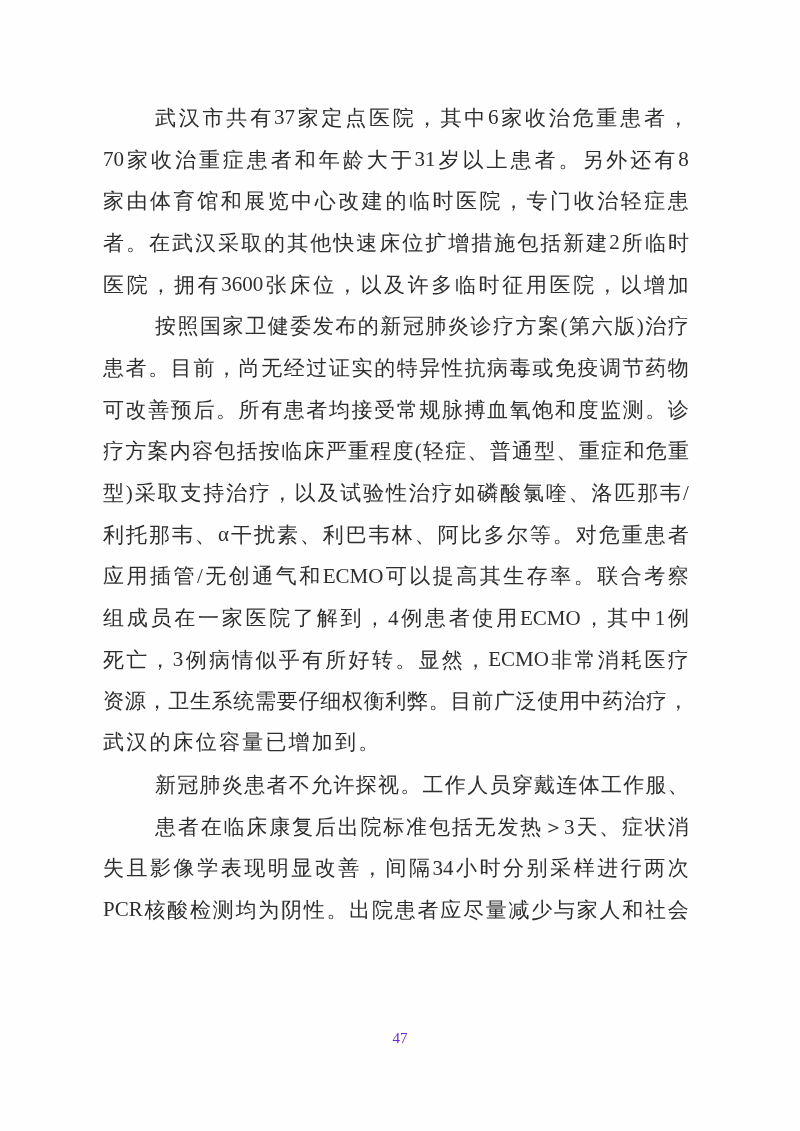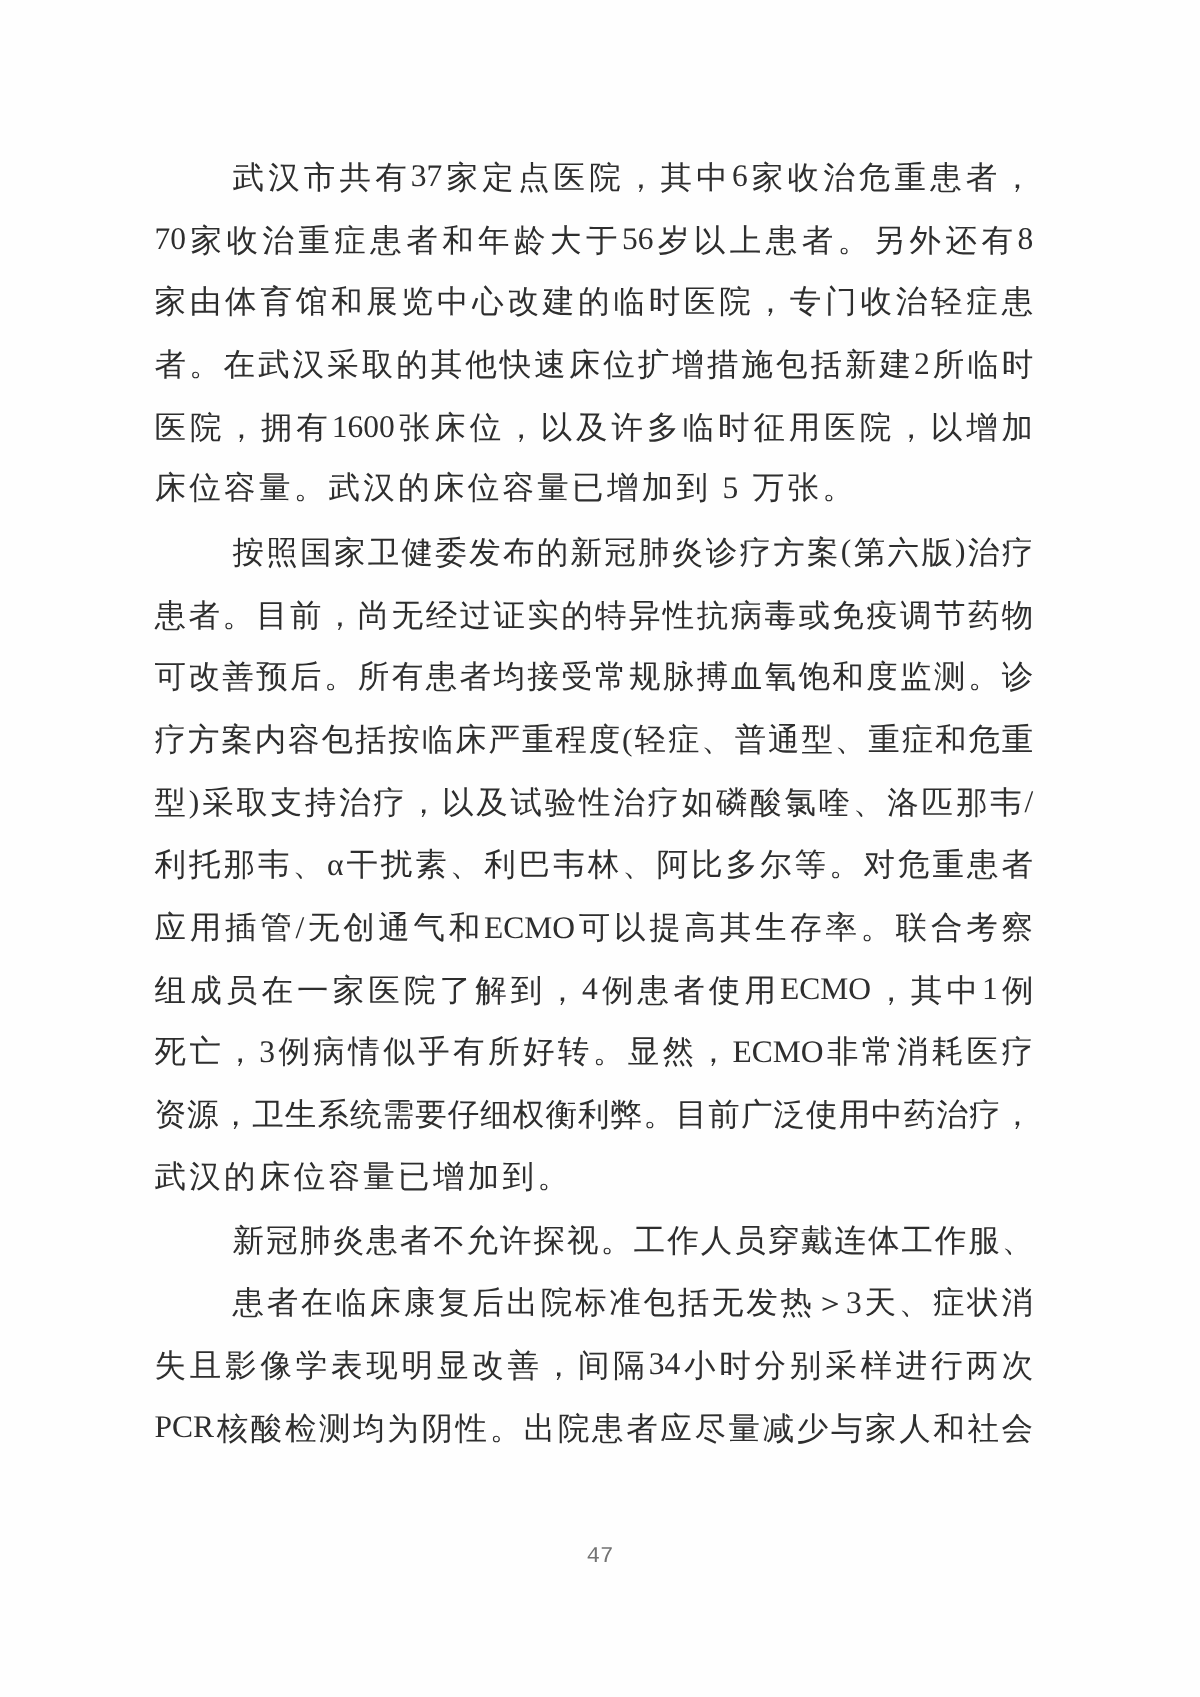--- a/index.html
+++ b/index.html
@@ -54,22 +54,21 @@
     display: inline-block;
   }
   .page-number {
     position: absolute;
     top: 1028px;
     left: 0;
     width: 100%;
     text-align: center;
     font-size: 15px;
     line-height: 20px;
-    color: #737373;
-    font-family: Liberation Mono, monospace;
+    color: #6d28d9;
   }
 </style>
 </head>
 <body>
 
 <div class="page" style="background: rgb(254, 254, 254);">
   <div class="text-block" style="color: rgb(46, 46, 46);">
       <div class="paragraph">
         <div class="line fill indent">
           <span>武</span>
@@ -103,21 +102,21 @@
           <span>治</span>
           <span>重</span>
           <span>症</span>
           <span>患</span>
           <span>者</span>
           <span>和</span>
           <span>年</span>
           <span>龄</span>
           <span>大</span>
           <span>于</span>
-          <span>56</span>
+          <span>31</span>
           <span>岁</span>
           <span>以</span>
           <span>上</span>
           <span>患</span>
           <span>者</span>
           <span>。</span>
           <span>另</span>
           <span>外</span>
           <span>还</span>
           <span>有</span>
@@ -177,41 +176,40 @@
           <span>所</span>
           <span>临</span>
           <span>时</span>
         </div>
         <div class="line fill">
           <span>医</span>
           <span>院</span>
           <span>，</span>
           <span>拥</span>
           <span>有</span>
-          <span>1600</span>
+          <span>3600</span>
           <span>张</span>
           <span>床</span>
           <span>位</span>
           <span>，</span>
           <span>以</span>
           <span>及</span>
           <span>许</span>
           <span>多</span>
           <span>临</span>
           <span>时</span>
           <span>征</span>
           <span>用</span>
           <span>医</span>
           <span>院</span>
           <span>，</span>
           <span>以</span>
           <span>增</span>
           <span>加</span>
         </div>
-        <div class="line nofill">床位容量。武汉的床位容量已增加到 5 万张。</div>
       </div>
       <div class="paragraph">
         <div class="line fill indent">
           <span>按</span>
           <span>照</span>
           <span>国</span>
           <span>家</span>
           <span>卫</span>
           <span>健</span>
           <span>委</span>

